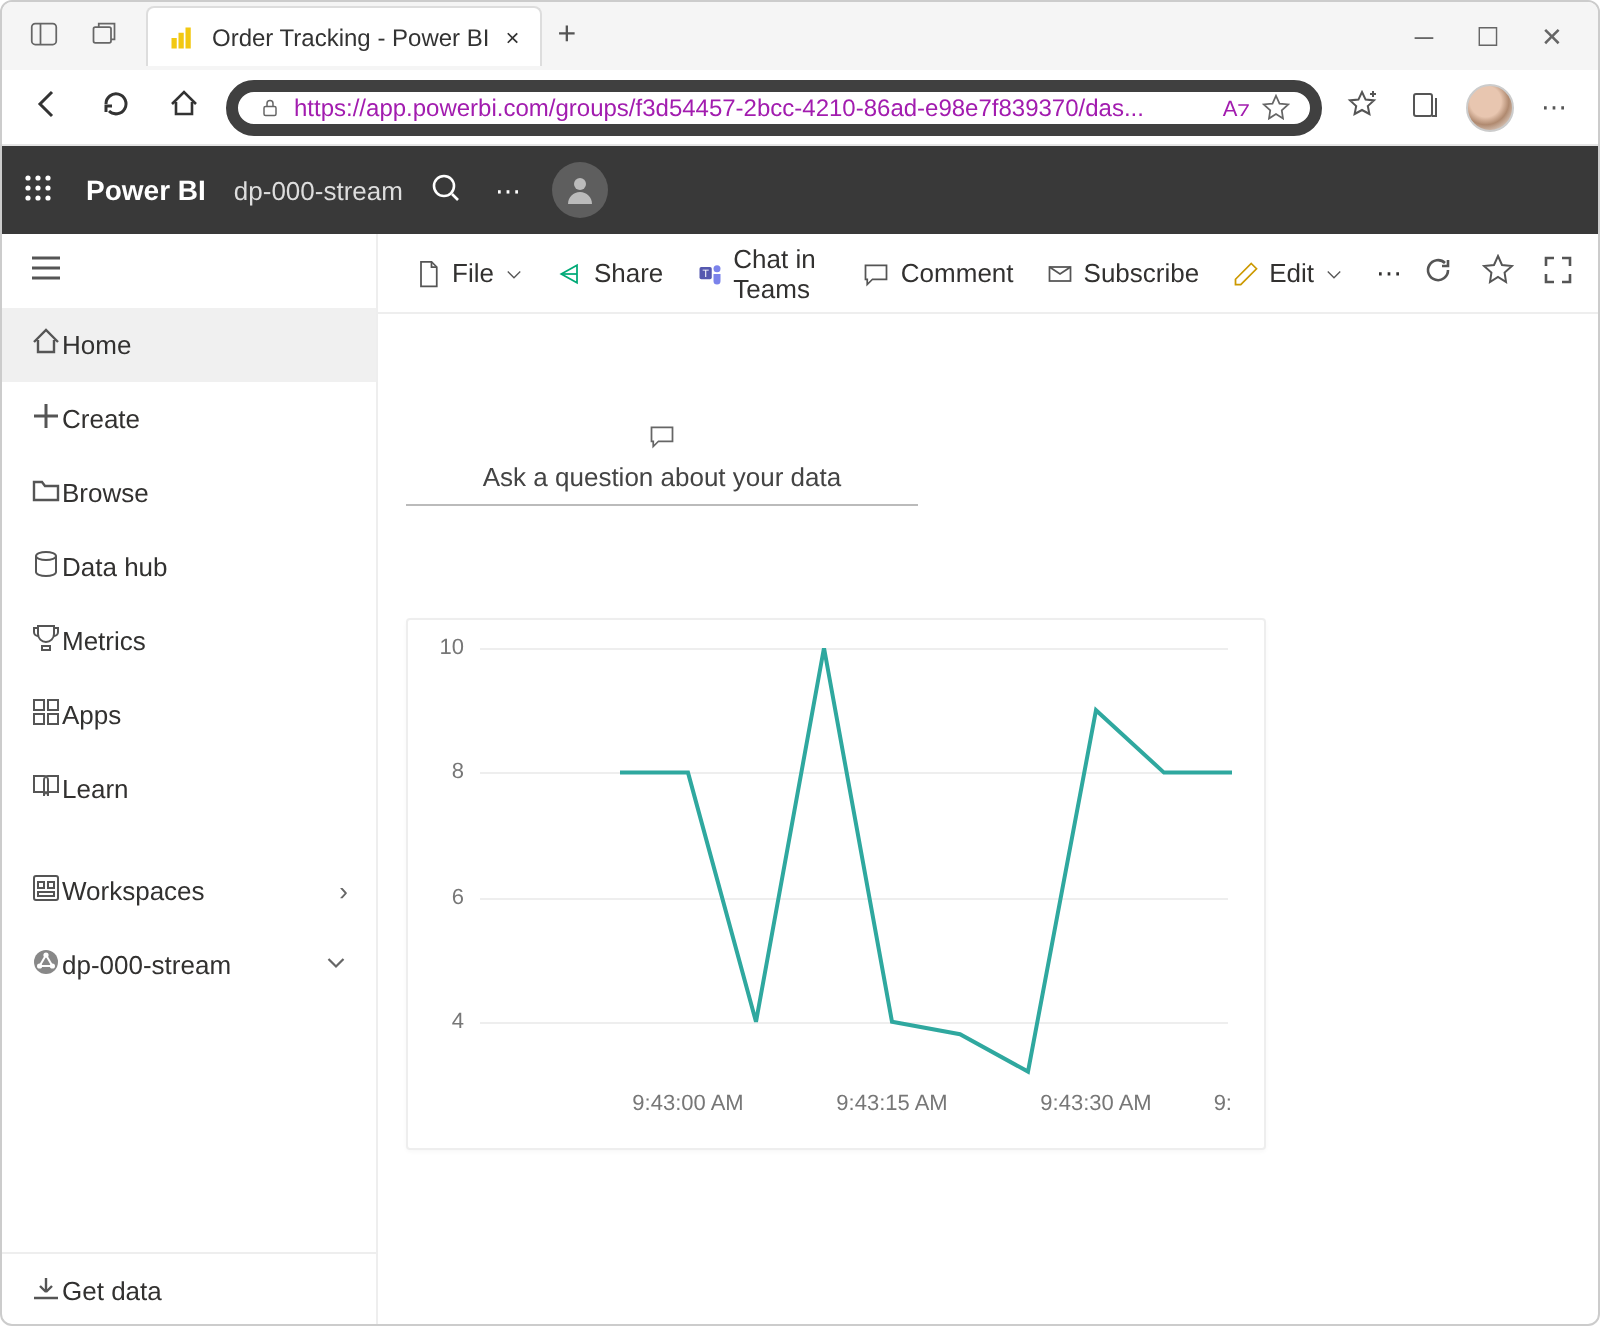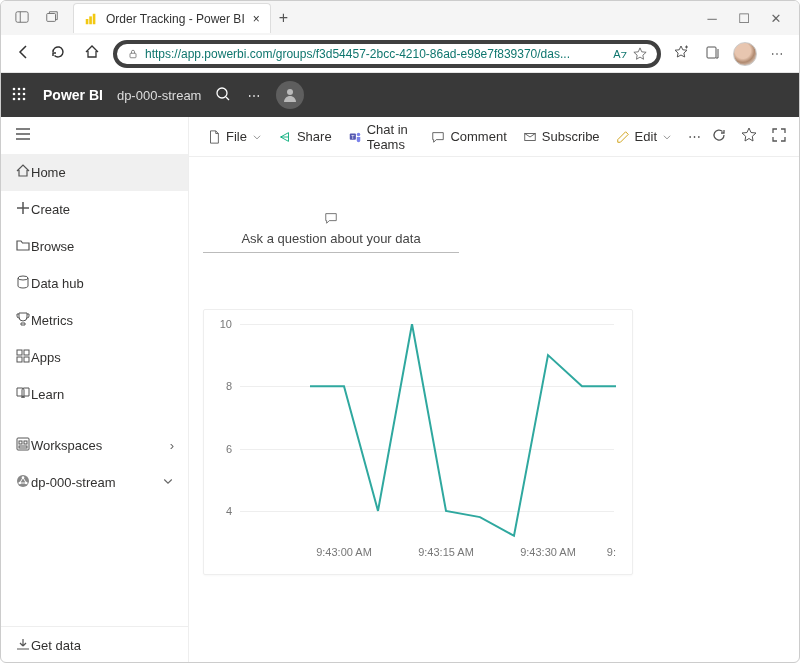--- a/index.html
+++ b/index.html
@@ -9,21 +9,21 @@
   .tab { display: flex; align-items: center; height: 30px; background: #fff; border: 1px solid #ddd; border-bottom: none; border-radius: 4px 4px 0 0; padding: 0 10px; gap: 8px; margin-left: 6px; }
   .tab .favicon { width: 14px; height: 14px; }
   .tab span { font-size: 12px; color: #333; }
   .tab-close { color: #666; cursor: pointer; font-size: 14px; }
   .new-tab { margin-left: 8px; color: #555; cursor: pointer; font-size: 16px; }
   .win-btns { margin-left: auto; display: flex; gap: 14px; padding-right: 8px; color: #666; }
   .win-btn { cursor: pointer; width:18px; text-align:center; }
 
   .addrbar { height: 38px; display: flex; align-items: center; gap: 8px; padding: 0 10px; background: #fff; border-bottom: 1px solid #e5e5e5; }
   .nav-icon { width: 26px; text-align: center; color: #444; cursor: pointer; }
-  .url-box { flex: 1; display: flex; align-items: center; height: 28px; border: 4px solid #404040; border-radius: 14px; padding: 0 10px; gap: 6px; color: #0f766e; font-size: 12px; }
+  .url-box { flex: 1; display: flex; align-items: center; height: 28px; border: 6px solid #404040; border-radius: 14px; padding: 0 10px; gap: 6px; color: #a21caf; font-size: 12px; }
   .url-text { flex:1; white-space: nowrap; overflow: hidden; text-overflow: ellipsis; }
   .addr-icon { width: 24px; text-align: center; color: #555; cursor: pointer; }
   .avatar { width: 24px; height: 24px; border-radius: 50%; background: radial-gradient(circle at 40% 35%, #e8c6b0 0 40%, #b08a70 60%, #fff 100%); border: 1px solid #ccc; }
 
   .app-header { height: 44px; background: #393939; color: #fff; display: flex; align-items: center; padding: 11px 10px; gap: 14px; }
   .waffle { width: 18px; height: 18px; display:inline-block; cursor:pointer; }
   .waffle svg { display:block; }
   .app-title { font-weight: 600; font-size: 14px; }
   .ws-name { font-size: 13px; color: #ddd; }
   .hdr-center { flex:1; text-align:center; font-size: 13px; color:#fff; cursor:pointer; }

